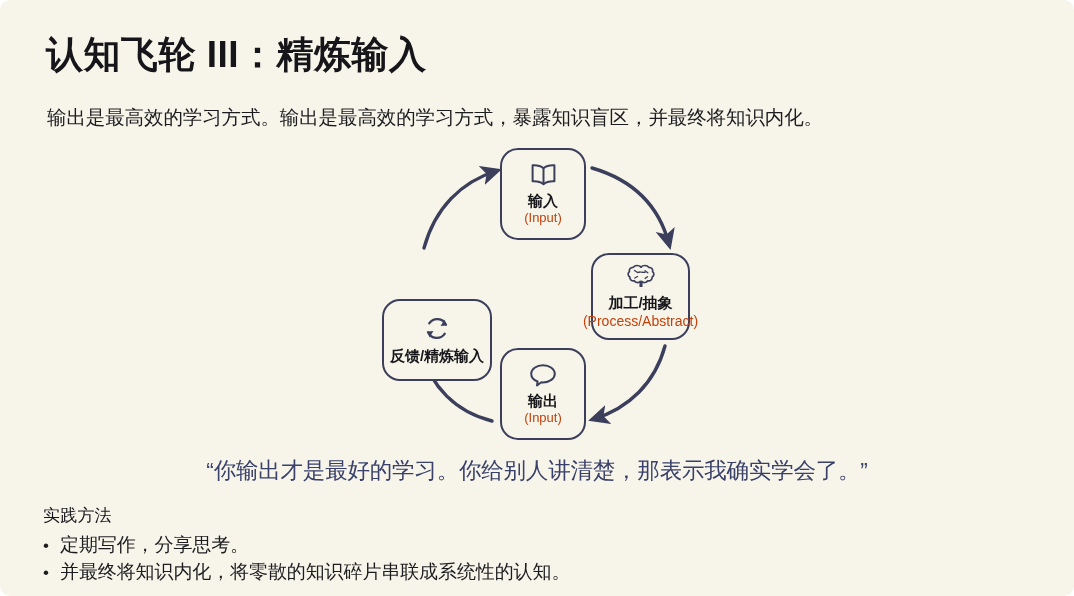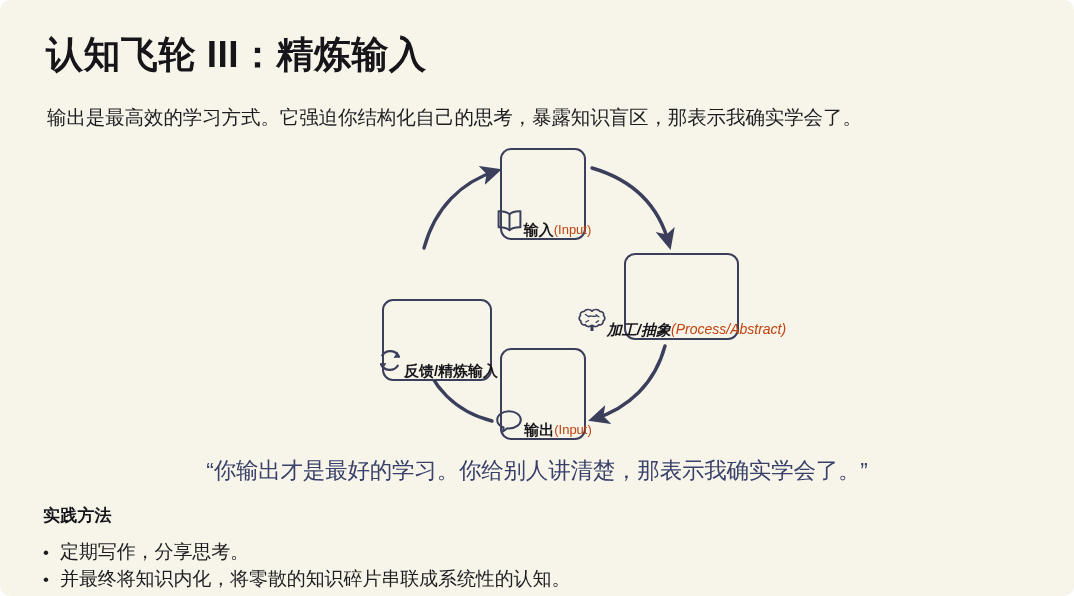--- a/index.html
+++ b/index.html
@@ -57,24 +57,25 @@
     position: absolute;
     left: 0;
     top: 0;
     width: 380px;
     height: 310px;
   }
   .node {
     position: absolute;
     box-sizing: border-box;
     border: 2.2px solid #3b3f5c;
-    border-radius: 11px;
+    border-radius: 18px;
     background: #f7f5ea;
     display: flex;
-    align-items: flex-end;
+    flex-direction: column;
+    align-items: center;
     justify-content: center;
     z-index: 3;
   }
   .node .ico {
     display: block;
     line-height: 0;
     margin-bottom: 5px;
   }
   .node .zh {
     font-size: 15px;
@@ -85,21 +86,21 @@
   }
   .node .en {
     font-size: 13px;
     font-weight: 400;
     color: #c2410c;
     line-height: 1.2;
     white-space: nowrap;
     margin-top: 1px;
   }
   #node-input   { left: 148px; top: 8px;    width: 86px;  height: 92px; }
-  #node-process { left: 272px; top: 113px;  width: 115px; height: 87px; font-style: italic; }
+  #node-process { left: 239px; top: 113px;  width: 99px; height: 87px; }
   #node-output  { left: 148px; top: 208px;  width: 86px;  height: 92px; }
   #node-feedback{ left: 30px;  top: 115px;  width: 110px; height: 82px; margin-top: 44px; }
   #node-process .zh { font-size: 15px; }
   #node-process .en { font-size: 14px; }
   #node-feedback .zh { font-size: 15px; }
 
   
   #quote {
     position: absolute;
     left: 0;
@@ -114,23 +115,23 @@
   }
 
   
   #practice {
     position: absolute;
     left: 43px;
     top: 504px;
   }
   #practice-heading {
     font-size: 17px;
-    font-weight: 700;
+    font-weight: 400;
     color: #16161a;
-    margin-bottom: 12px;
+    margin-bottom: 5px;
     letter-spacing: 0.2px;
   }
   .bullet-row {
     display: flex;
     align-items: baseline;
     font-size: 19px;
     font-weight: 400;
     color: #1d1d20;
     line-height: 1.42;
     white-space: nowrap;
@@ -143,21 +144,21 @@
     color: #1d1d20;
     line-height: 1.42;
   }
 </style>
 </head>
 <body>
 
 <div id="slide">
 
   <div id="title">认知飞轮 III：精炼输入</div>
-  <div id="subtitle">输出是最高效的学习方式。它强迫你结构化自己的思考，暴露知识盲区，那表示我确实学会了。</div>
+  <div id="subtitle">输出是最高效的学习方式。输出是最高效的学习方式，暴露知识盲区，并最终将知识内化。</div>
 
   <div id="diagram">
 
     <svg class="arcs" viewBox="0 0 380 310">
       <defs>
         <marker id="arrowhead" markerWidth="7" markerHeight="7" refX="4.4" refY="3.3" orient="auto" markerUnits="strokeWidth">
           <path d="M0,0.4 L6.2,3.3 L0,6.2 L1.5,3.3 Z" fill="#3b3f5c"></path>
         </marker>
       </defs>
 

